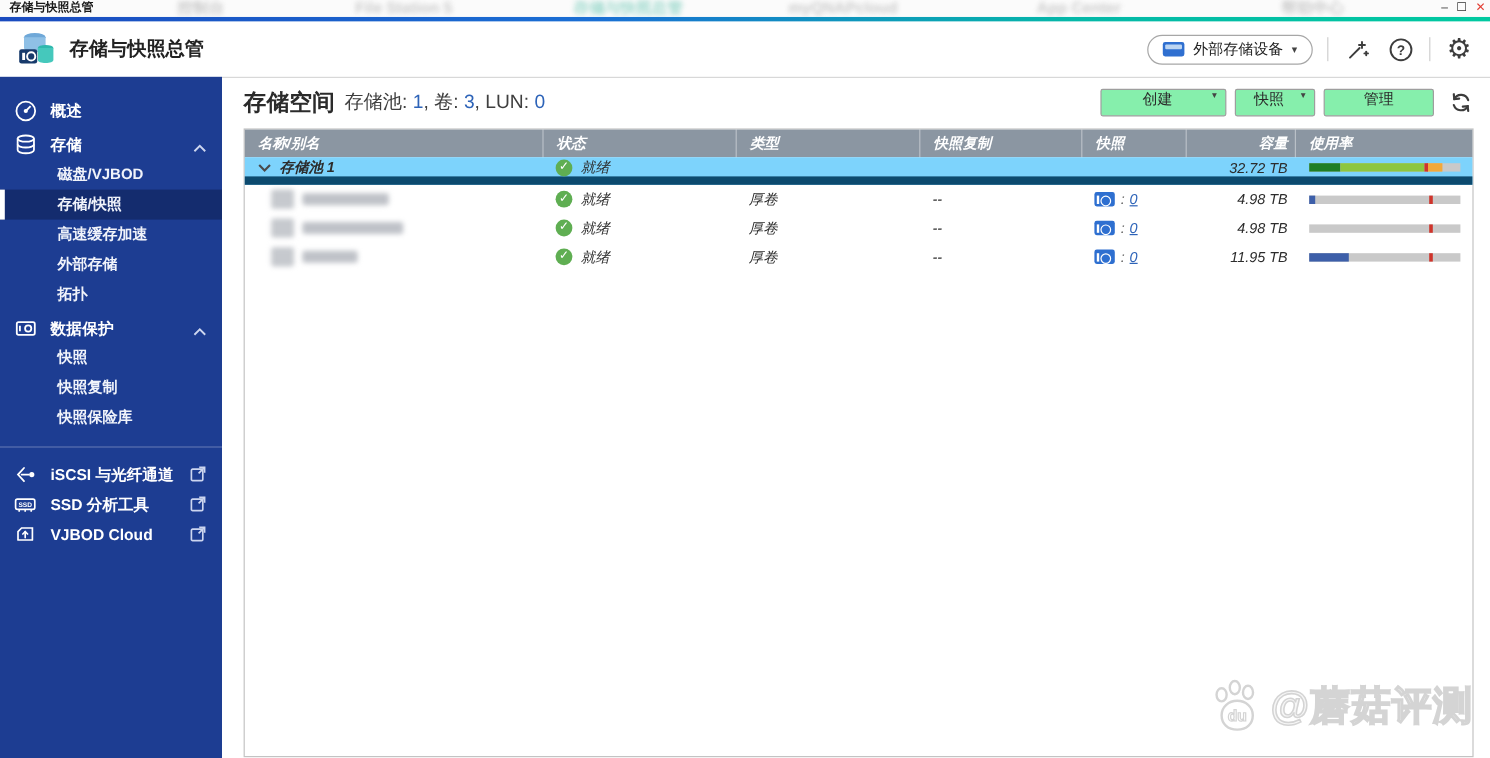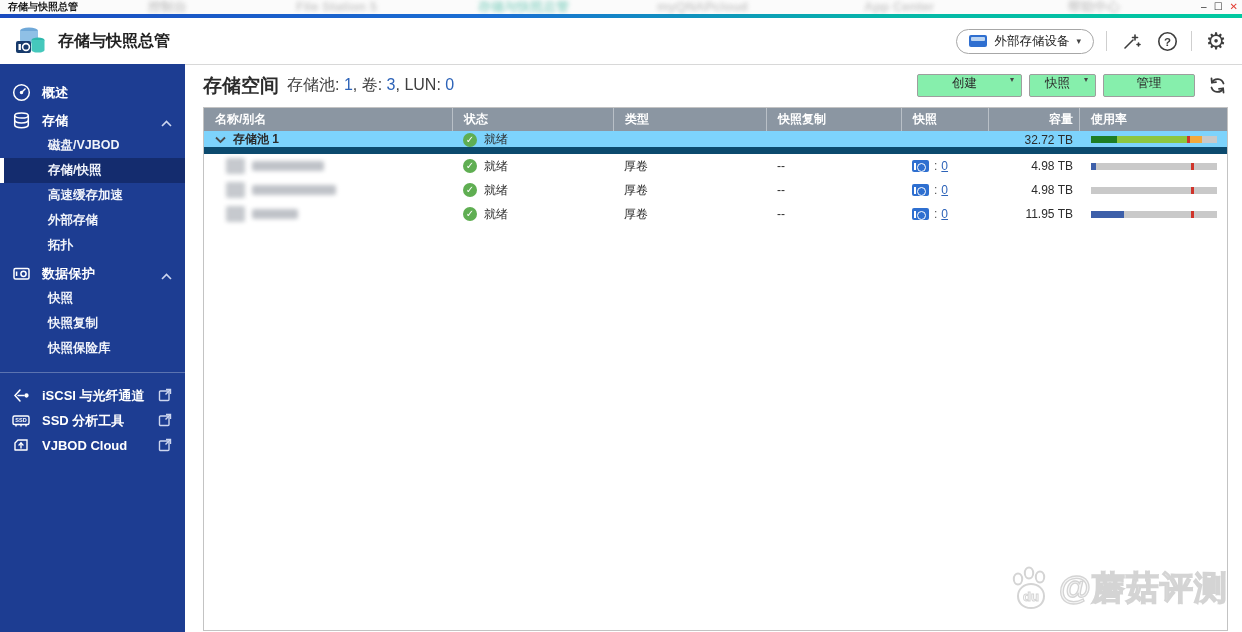--- a/index.html
+++ b/index.html
@@ -61,21 +61,21 @@
   .toolbar-right { margin-left:auto; display:flex; align-items:center; gap:7px; }
   .btn { position:relative; height:23px; background:#86efac; border:1px solid #9e9e9e; border-radius:2px; font-size:12.5px; color:#2b2b2b; display:flex; align-items:flex-start; justify-content:center; cursor:pointer; }
   .btn.b-create { width:105px; }
   .btn.b-snap { width:67px; }
   .btn.b-manage { width:92px; }
   .btn .caret { position:absolute; right:7px; font-size:8px; color:#444; }
   .btn.b-create span.t,.btn.b-snap span.t { margin-right:10px; }
   .refresh { width:22px; height:22px; display:flex; align-items:center; justify-content:center; margin-left:4px; cursor:pointer; }
 
   
-  .table-wrap { margin-top:8px; border:1px solid #c3c3c3; height:524px; background:#fff; position:relative; }
+  .table-wrap { margin-top:8px; border:1px solid #c3c3c3; height:524px; background:#fff; position:relative;font-style:italic; }
   .cols { display:grid; grid-template-columns:248px 161px 153px 135px 87px 91px 1fr; }
   .thead { height:23px; background:#8b96a2; color:#fff; font-size:12px; font-weight:700; align-items:center; }
   .thead .th { height:100%; display:flex; align-items:center; padding-left:11px; border-left:1px solid rgba(255,255,255,.4); }
   .thead .th:first-child { border-left:none; }
   .thead .th.num { justify-content:flex-end; padding-right:6px; }
   .row { height:24px; align-items:center; font-size:12px; color:#2c2c2c; cursor:pointer; }
   .row.pool { height:23px; background:#7dd3fc; border-bottom:7px solid #0c4a6e; }
   .cell { display:flex; align-items:center; padding-left:11px; height:100%; }
   .cell.num { justify-content:flex-end; padding-right:6px; }
   .pool-chev { margin-right:7px; display:flex; }

